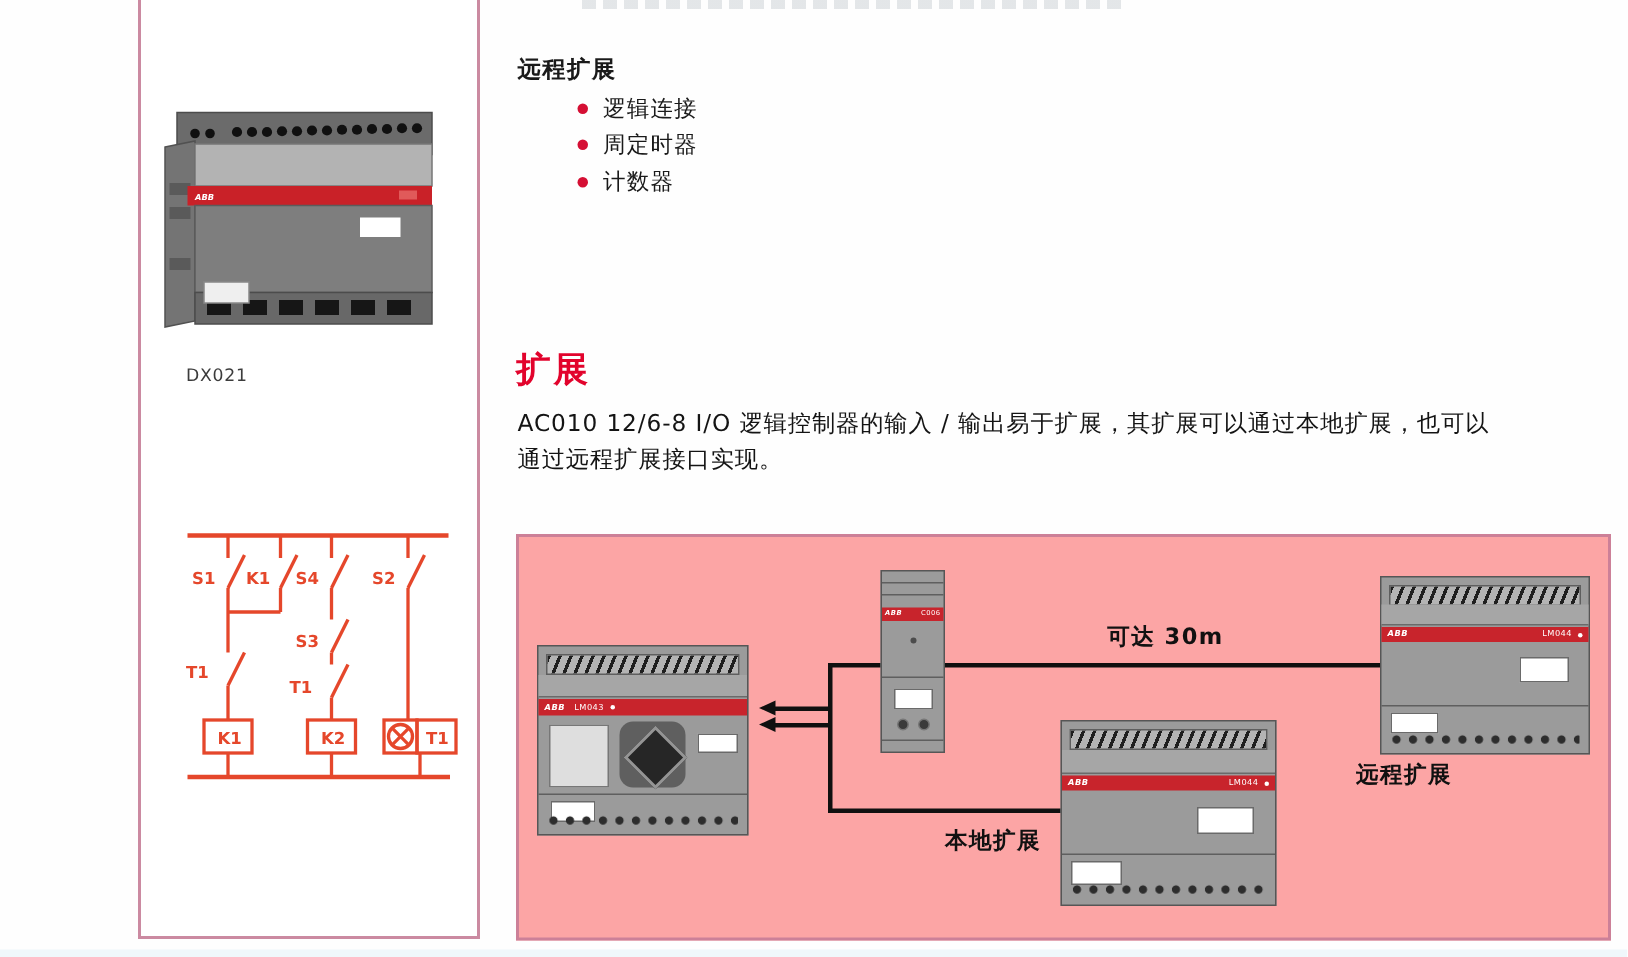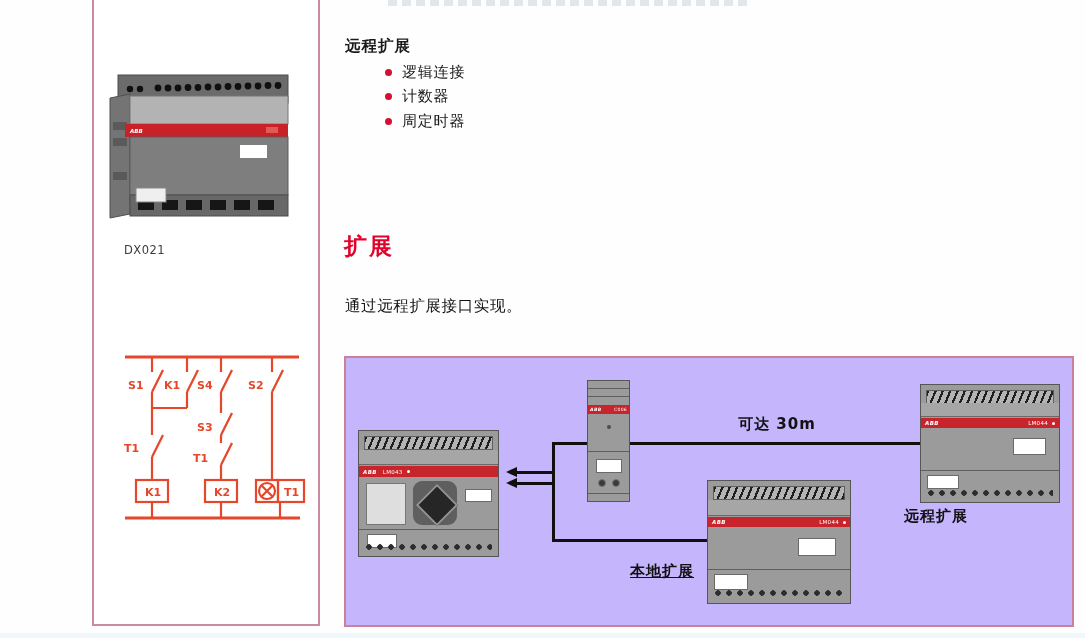--- a/index.html
+++ b/index.html
@@ -19,21 +19,21 @@
   .sw-heading{position:absolute;left:345px;top:36px;font-size:15.5px;font-weight:bold;letter-spacing:1px;}
   .sw-list{position:absolute;left:385px;top:60px;}
   .sw-item{display:flex;align-items:center;height:24.5px;font-size:15px;letter-spacing:.8px;}
   .bullet{width:7px;height:7px;border-radius:50%;background:#d50f34;margin-right:10px;flex:0 0 auto;}
   .exp-heading{position:absolute;left:344px;top:231px;font-size:23px;font-weight:bold;color:#e2032c;letter-spacing:2px;}
   .para-line{position:absolute;left:345px;font-size:15.5px;letter-spacing:.6px;white-space:nowrap;color:#141414;}
   .para-1{top:272px;} .para-2{top:296px;}
 
   
   .diagram{position:absolute;left:344px;top:356px;width:726px;height:267px;
-           border:2px solid #cc8098;background:#c4b5fd;}
+           border:2px solid #cc8098;background:#fca5a5;}
   .dline{position:absolute;background:#101010;}
   .arrow-head{position:absolute;width:0;height:0;border-top:5.5px solid transparent;
               border-bottom:5.5px solid transparent;border-right:11px solid #101010;}
   .dia-label{position:absolute;font-size:15px;font-weight:600;letter-spacing:1px;color:#111;white-space:nowrap;}
 
   .module{position:absolute;background:#9b9b9b;border:1px solid #565656;box-sizing:border-box;}
   .m-hatch{position:absolute;left:5px;right:5px;height:12px;border:1px solid #5e5e5e;
            background:#b4b4b4 repeating-linear-gradient(112deg,#1f1f1f 0 2.2px,transparent 2.2px 6.8px);}
   .m-band{position:absolute;left:0;right:0;background:#a6a6a6;border-bottom:1px solid #6a6a6a;}
   .m-stripe{position:absolute;left:0;right:0;background:#c8242c;display:flex;align-items:center;
@@ -164,29 +164,30 @@
 
   <div class="sw-heading">远程扩展</div>
 
   <div class="sw-list">
     <div class="sw-item">
       <span class="bullet"></span>
       <span>逻辑连接</span>
       </div>
     <div class="sw-item">
       <span class="bullet"></span>
-      <span>计数器</span>
+      <span>周定时器</span>
       </div>
     <div class="sw-item">
       <span class="bullet"></span>
-      <span>周定时器</span>
+      <span>计数器</span>
       </div>
   </div>
 
   <div class="exp-heading">扩展</div>
+  <div class="para-line para-1">AC010 12/6-8 I/O 逻辑控制器的输入 / 输出易于扩展，其扩展可以通过本地扩展，也可以</div>
   <div class="para-line para-2">通过远程扩展接口实现。</div>
 
   <div class="diagram">
 
     <div class="dline" style="left:206px;top:84px;width:370px;height:3px;"></div>
     <div class="dline" style="left:206px;top:84px;width:3px;height:100px;"></div>
     <div class="dline" style="left:206px;top:181px;width:157px;height:3px;"></div>
     <div class="dline" style="left:170px;top:113px;width:37px;height:3px;"></div>
     <div class="arrow-head" style="left:160px;top:109px;"></div>
     <div class="dline" style="left:170px;top:124px;width:37px;height:3px;"></div>
@@ -246,17 +247,17 @@
         <span class="m-dot"></span>
       </div>
       <div class="wlabel" style="left:90px;top:57px;width:38px;height:18px;"></div>
       <div class="m-divide" style="top:88px;"></div>
       <div class="wlabel" style="left:6px;top:93px;width:34px;height:16px;"></div>
       <div class="m-dots" style="bottom:4px;"></div>
     </div>
 
     <div class="dia-label" style="left:351px;top:57px;width:160px;text-align:center;">可达 30m</div>
     <div class="dia-label" style="left:558px;top:149px;">远程扩展</div>
-    <div class="dia-label" style="left:284px;top:204px;text-decoration:underline;">本地扩展</div>
+    <div class="dia-label" style="left:284px;top:193px;">本地扩展</div>
   </div>
 
   <div class="bottom-tint"></div>
 </div>
 
 </body></html>

